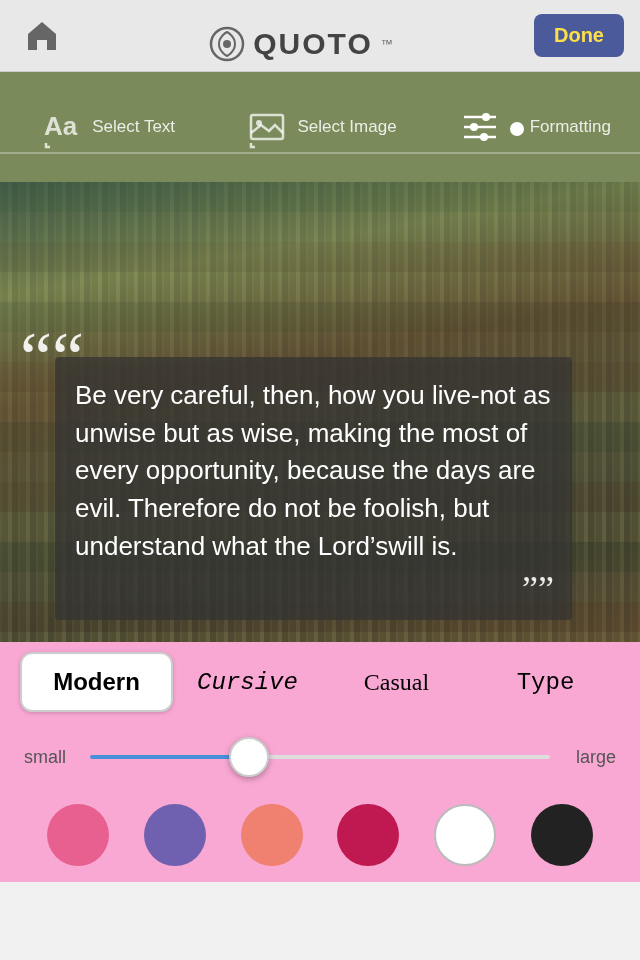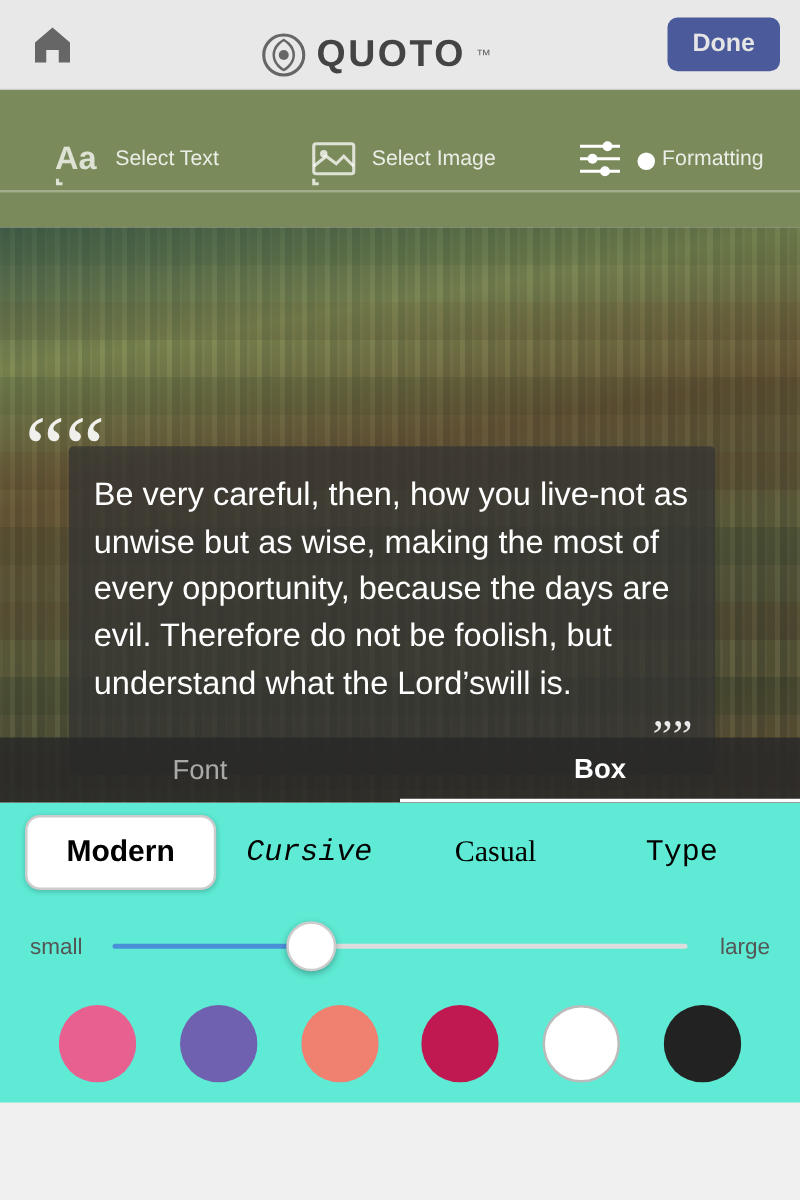--- a/index.html
+++ b/index.html
@@ -38,21 +38,21 @@
       letter-spacing: 2px;
       color: #444;
     }
     #logo-tm {
       font-size: 12px;
       vertical-align: super;
       color: #666;
     }
     #done-btn {
       background: #4a5a9a;
-      color: #e5e5e5;
+      color: #fde047;
       border: none;
       border-radius: 8px;
       padding: 10px 20px;
       font-size: 20px;
       font-weight: 600;
       cursor: pointer;
     }
 
     
     #step-bar {
@@ -197,21 +197,21 @@
       background: transparent;
     }
     .tab-btn.active {
       color: white;
       font-weight: 700;
       border-bottom: 3px solid white;
     }
 
     
     #controls-area {
-      background: #5eead4;
+      background: #f9a8d4;
       padding: 0;
     }
 
     
     #font-style-row {
       display: flex;
       align-items: center;
       height: 80px;
       padding: 0 20px;
       gap: 0;
@@ -358,24 +358,20 @@
 
 <div id="image-area">
   <div id="bg-image"></div>
   <div id="wood-texture"></div>
   <div id="quote-mark">““</div>
   <div id="quote-box">
     <div id="quote-text">Be very careful, then, how you live-not as unwise but as wise, making the most of every opportunity, because the days are evil. Therefore do not be foolish, but understand what the Lord’swill is.</div>
     <div id="quote-close-marks">””</div>
   </div>
 
-  <div id="tab-bar">
-    <button class="tab-btn">Font</button>
-    <button class="tab-btn active">Box</button>
-  </div>
 </div>
 
 <div id="controls-area">
 
   <div id="font-style-row">
     <button class="font-style-btn selected font-modern">Modern</button>
     <button class="font-style-btn font-cursive">Cursive</button>
     <button class="font-style-btn font-casual">Casual</button>
     <button class="font-style-btn font-type">Type</button>
   </div>

